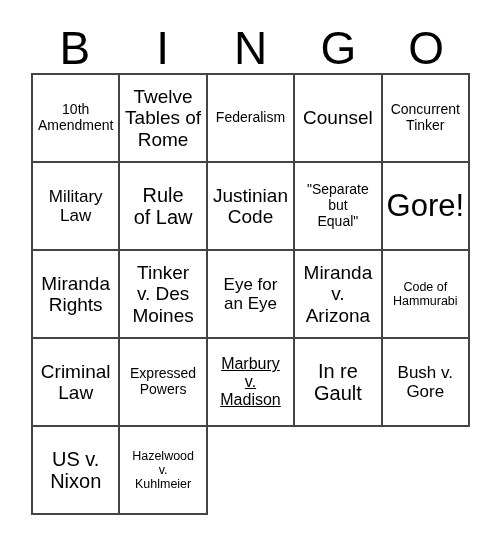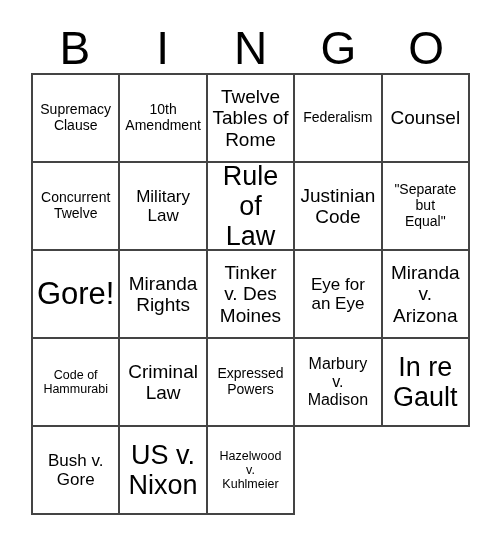--- a/index.html
+++ b/index.html
@@ -68,64 +68,60 @@
   }
   .cell-text {
     display: block;
     width: 100%;
     line-height: 1.12;
     white-space: pre-line;
   }
   
   .s-xs .cell-text { font-size: 12.5px; }
   .s-sm .cell-text { font-size: 14px; }
-  .s-md .cell-text { font-size: 16px; }
+  .s-md .cell-text { font-size: 16px; text-decoration: underline; }
   .s-lg .cell-text { font-size: 19px; }
   .s-xl .cell-text { font-size: 17px; }
-  .s-xxl .cell-text { font-size: 27px; }
+  .s-xxl .cell-text { font-size: 20px; }
   .s-free .cell-text { font-size: 31px; }
 </style>
 </head>
 <body>
 
 <div id="bingo-card">
 
   <div id="header-row">
     <div class="header-letter">B</div>
     <div class="header-letter">I</div>
     <div class="header-letter">N</div>
     <div class="header-letter">G</div>
     <div class="header-letter">O</div>
   </div>
 
   <div id="grid">
 
     <div class="cell s-sm">
-        <span class="cell-text">Supremacy
-Clause</span>
-      </div>
-    <div class="cell s-sm">
         <span class="cell-text">10th
 Amendment</span>
       </div>
     <div class="cell s-lg">
         <span class="cell-text">Twelve
 Tables of
 Rome</span>
       </div>
 
     <div class="cell s-sm">
         <span class="cell-text">Federalism</span>
       </div>
     <div class="cell s-lg">
         <span class="cell-text">Counsel</span>
       </div>
     <div class="cell s-sm">
         <span class="cell-text">Concurrent
-Twelve</span>
+Tinker</span>
       </div>
     <div class="cell s-xl">
         <span class="cell-text">Military
 Law</span>
       </div>
     <div class="cell s-xxl">
         <span class="cell-text">Rule
 of Law</span>
       </div>
 

